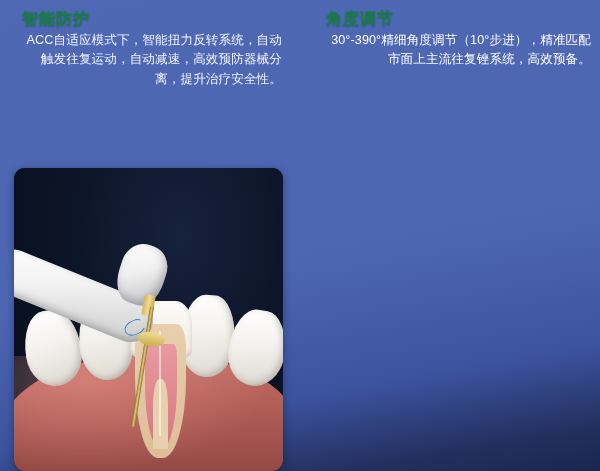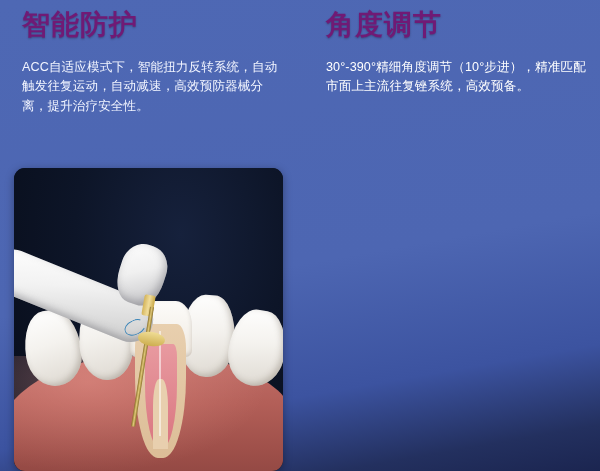--- a/index.html
+++ b/index.html
@@ -9,27 +9,28 @@
     background:linear-gradient(170deg,#4e68b4 0%,#4d66b2 55%,#3c53a0 78%,#23305f 92%,#1b2550 100%);
     position:relative;
   }
   .page { position:absolute; inset:0; display:flex; }
   .col { width:50%; position:relative; }
 
   
   .txt { padding:10px 18px 0 22px; }
   .col.right .txt { padding-left:26px; padding-right:9px; }
   .title {
-    font-size:28px; font-weight:bold; color:#701a75;
-    letter-spacing:1px; line-height:1.1; margin-bottom:17px;
+    font-size:16px; font-weight:bold; color:#15803d;
+    letter-spacing:1px; line-height:1.1; margin-bottom:3px;
     text-shadow:0 1px 2px rgba(0,0,0,.25);
   }
   .body {
     font-size:12.6px; line-height:1.55; color:#f2f5ff;
     letter-spacing:.1px;
+    text-align:right;
   }
   .col.right .body { font-weight:normal; color:#ffffff; }
 
   
   .panel {
     position:absolute; border-radius:11px; overflow:hidden;
     box-shadow:0 2px 8px rgba(0,0,0,.35);
   }
   #panel-left  { left:14px;  top:168px; width:269px; height:303px; background:#0c1426; }
 

